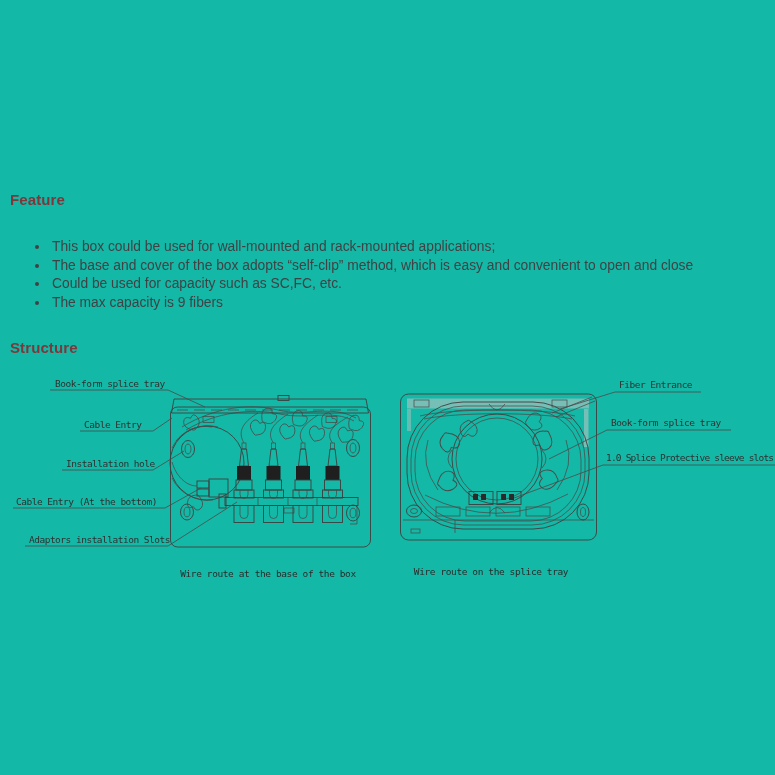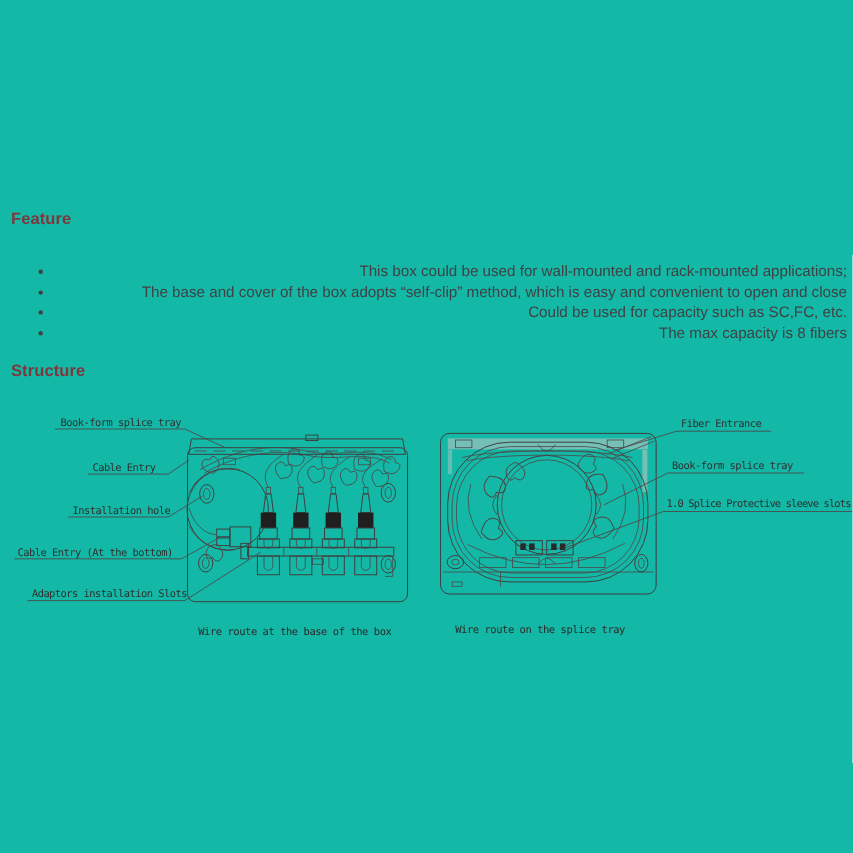--- a/index.html
+++ b/index.html
@@ -6,26 +6,26 @@
   .page {
     position:relative; width:775px; height:775px; background:#14b8a6;
     font-family:"Liberation Sans", sans-serif; overflow:hidden;
   }
   .section-heading {
     position:absolute; left:10px; margin:0;
     font-size:15px; font-weight:bold; color:#7d383c;
     letter-spacing:0.1px;
   }
   #feature-heading { top:191px; }
-  #structure-heading { top:329px; }
+  #structure-heading { top:339px; }
   .feature-list {
     position:absolute; left:32px; top:238px; margin:0; padding-left:18px;
     font-size:13.8px; line-height:18.6px; color:#3f4245; width:720px;
   }
-  .feature-list li { padding-left:2px;text-align:right; }
+  .feature-list li { padding-left:2px; }
   .diagram-layer { position:absolute; left:0; top:0; }
   .dstroke { stroke:#3e3e3e; stroke-width:0.9; fill:none; }
   .thin   { stroke:#4a4a4a; stroke-width:0.75; fill:none; }
   .leader { stroke:#4a4a4a; stroke-width:0.8; fill:none; }
   .dlabel {
     font-family:"DejaVu Sans Mono", monospace; font-size:9.5px;
     letter-spacing:-0.5px; fill:#303030;
   }
   .dlabel.tight { letter-spacing:-0.8px; }
   .caption {
@@ -37,21 +37,21 @@
 <body>
 
 <div class="page">
 
   <h2 class="section-heading" id="feature-heading">Feature</h2>
 
   <ul class="feature-list">
     <li>This box could be used for wall-mounted and rack-mounted applications;</li>
     <li>The base and cover of the box adopts “self-clip” method, which is easy and convenient to open and close</li>
     <li>Could be used for capacity such as SC,FC, etc.</li>
-    <li>The max capacity is 8 fibers</li>
+    <li>The max capacity is 9 fibers</li>
   </ul>
 
   <h2 class="section-heading" id="structure-heading">Structure</h2>
 
   <svg class="diagram-layer" width="775" height="775" viewBox="0 0 775 775">
 
     <defs>
       <path id="hook" d="M0,0 Q-3,-9 2,-12 Q8,-15 9,-8 Q16,-9 13,-2 Q10,4 3,2 Q0,2 0,0 Z"></path>
       <g id="adaptor">
         <rect x="-2" y="443" width="4" height="6" fill="#fff" class="thin"></rect>

